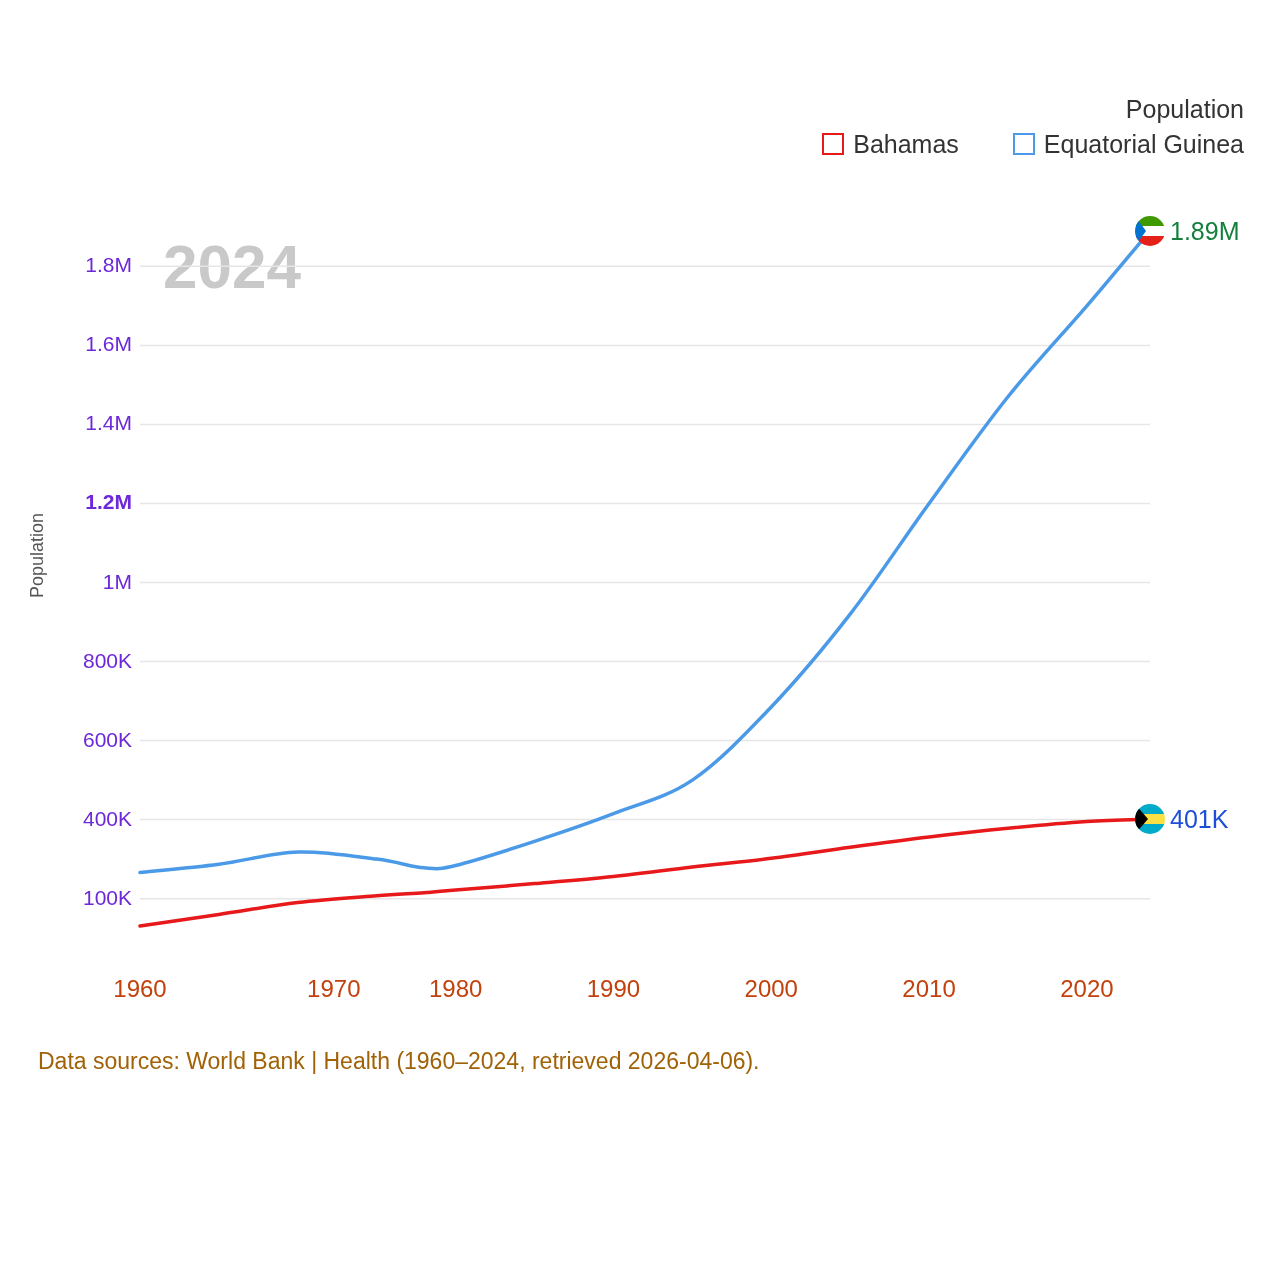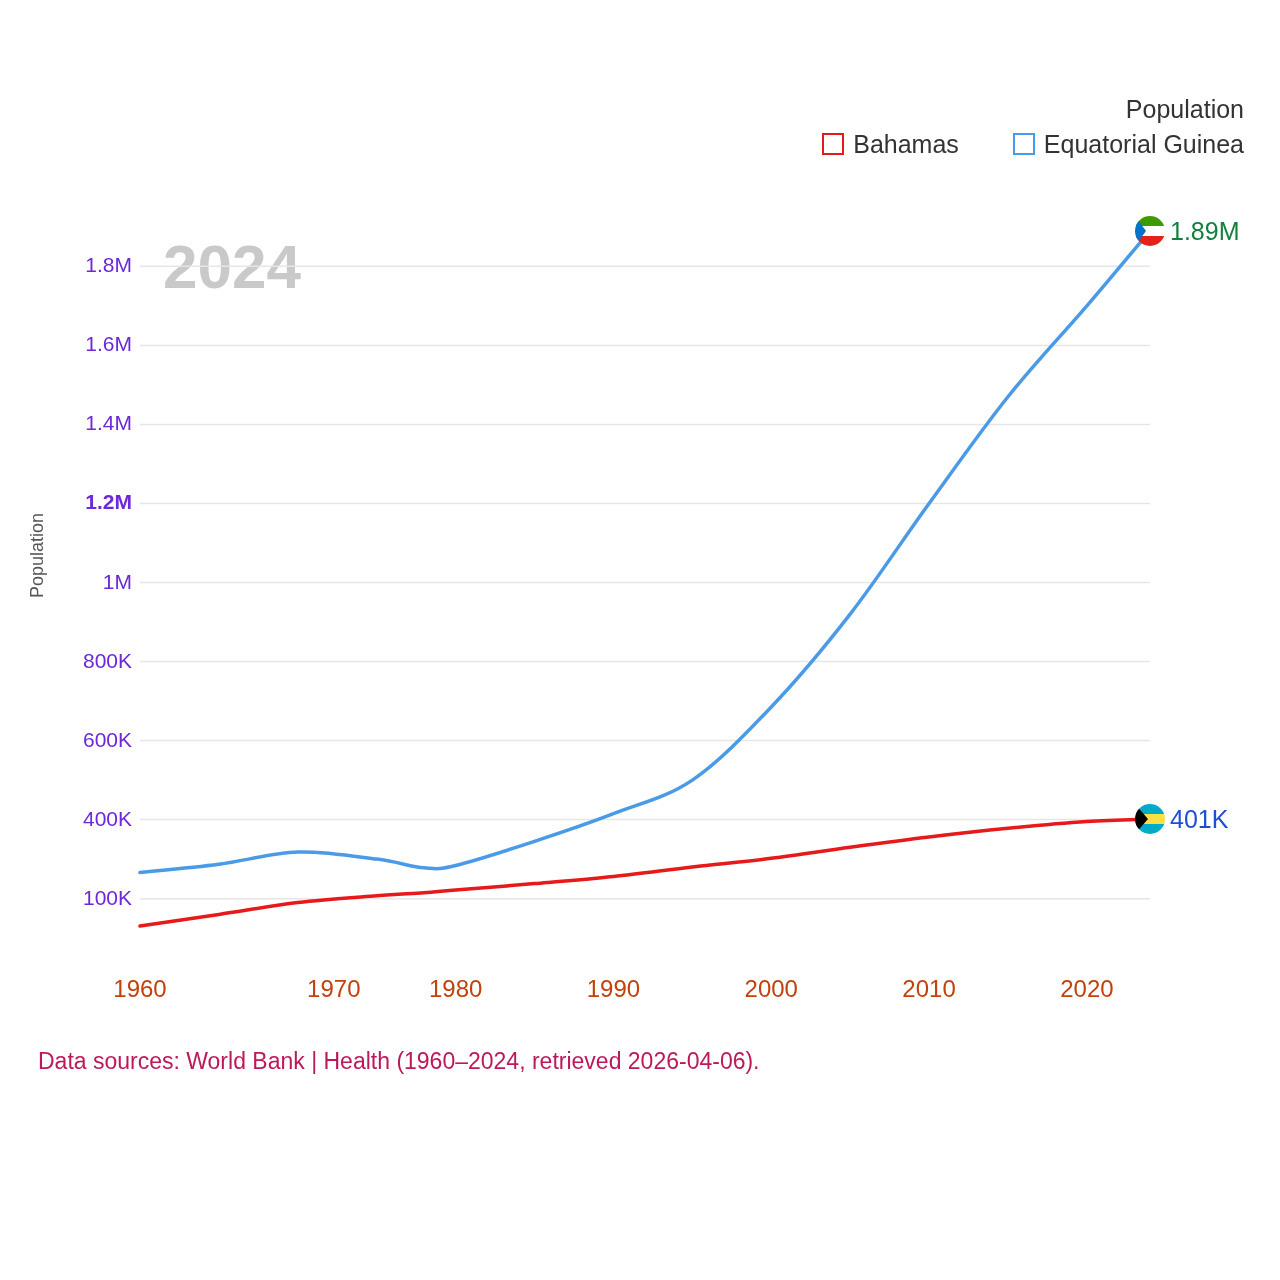--- a/index.html
+++ b/index.html
@@ -123,21 +123,21 @@
     border-radius: 50%;
     overflow: hidden;
     transform: translate(-50%, -50%);
   }
   
   .footer {
     position: absolute;
     left: 38px;
     top: 1044px;
     font-size: 23px;
-    color: #be185d;
+    color: #a16207;
     line-height: 1.55;
   }
   .footer div { white-space: nowrap; }
 </style>
 </head>
 <body>
 
 <div id="chart-root">
 
   <div class="legend">

